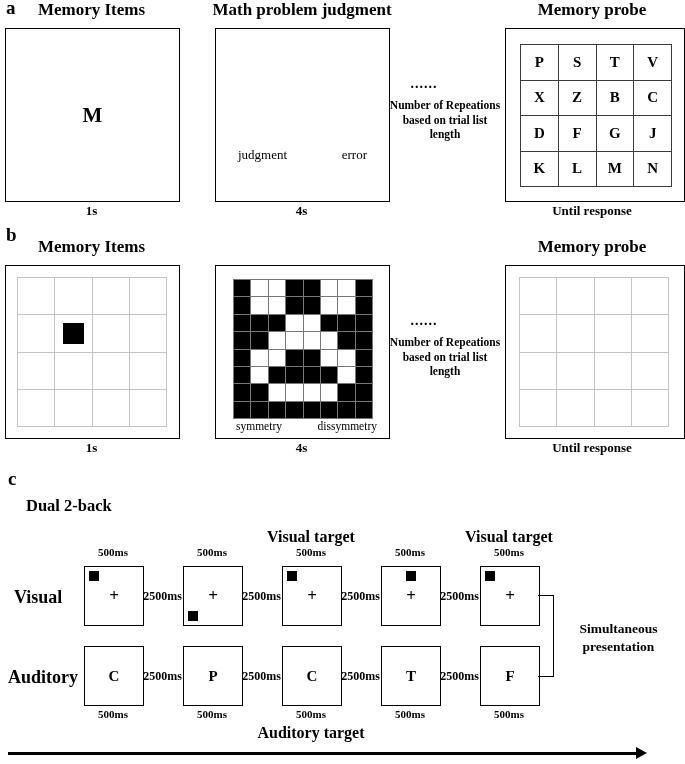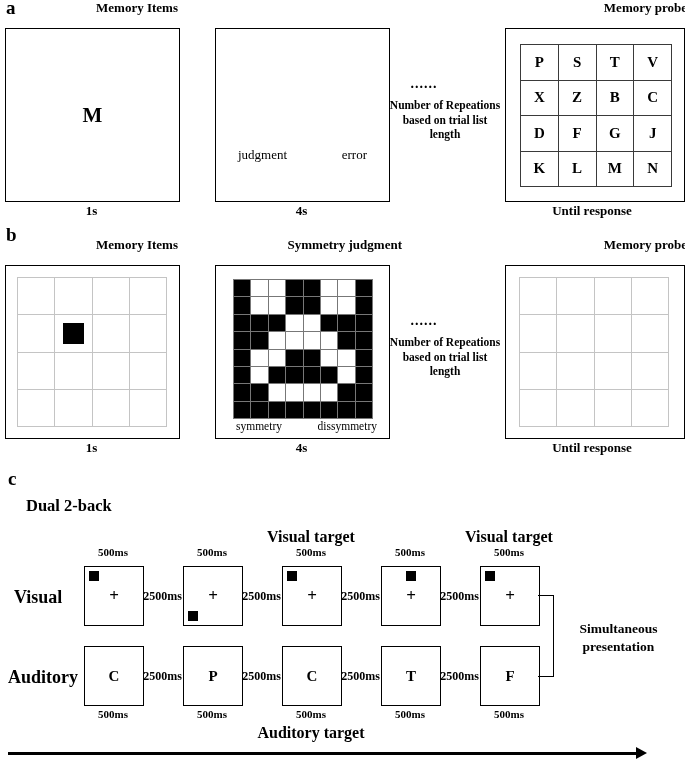--- a/index.html
+++ b/index.html
@@ -1,19 +1,19 @@
 <!DOCTYPE html>
 <html><head>
 <meta charset="utf-8">
 <style>
   html,body{margin:0;padding:0;background:#fff;}
   .canvas{position:relative;width:685px;height:764px;background:#fff;overflow:hidden;
           font-family:"Liberation Serif","DejaVu Serif",serif;color:#000;}
   .panel-label{position:absolute;font-weight:bold;font-size:19px;}
-  .col-header{position:absolute;font-weight:bold;font-size:13px;text-align:right;}
+  .col-header{position:absolute;font-weight:bold;font-size:17px;text-align:center;}
   .stim-box{position:absolute;border:1.5px solid #000;background:#fff;}
   .duration{position:absolute;font-weight:bold;font-size:13px;text-align:center;}
   .dots{position:absolute;font-weight:bold;font-size:14px;text-align:center;letter-spacing:1px;}
   .note{position:absolute;font-weight:bold;font-size:11.5px;text-align:center;line-height:1.28;}
   .mem-letter{position:absolute;inset:0;display:flex;align-items:center;justify-content:center;
               font-weight:bold;font-size:21px;}
   .equation{position:absolute;left:0;right:0;top:58px;text-align:center;font-weight:bold;font-size:17px;}
   .judge-label{position:absolute;font-size:13px;}
   .sym-label{position:absolute;font-size:11.5px;}
   .probe-table{position:absolute;display:grid;grid-template-columns:repeat(4,1fr);
@@ -49,20 +49,21 @@
   .arrowhead{position:absolute;width:0;height:0;border-top:6px solid transparent;
              border-bottom:6px solid transparent;border-left:11px solid #000;}
 </style>
 </head>
 <body>
 
 <div class="canvas">
 
   <div class="panel-label" style="left:6px;top:-3px">a</div>
   <div class="col-header" style="left:5px;top:0;width:173px">Memory Items</div>
+  <div class="col-header" style="left:202px;top:0;width:200px">Math problem judgment</div>
   <div class="col-header" style="left:497px;top:0;width:190px">Memory probe</div>
 
   <div class="stim-box" style="left:5px;top:28px;width:173px;height:172px">
     <div class="mem-letter">M</div>
   </div>
   <div class="duration" style="left:5px;top:203px;width:173px">1s</div>
 
   <div class="stim-box" style="left:215px;top:28px;width:173px;height:172px">
     <div class="judge-label" style="left:22px;top:118px">judgment</div>
     <div class="judge-label" style="right:22px;top:118px">error</div>
@@ -89,21 +90,20 @@
         <div class="probe-cell">K</div>
         <div class="probe-cell">L</div>
         <div class="probe-cell">M</div>
         <div class="probe-cell">N</div>
       </div>
   </div>
   <div class="duration" style="left:497px;top:203px;width:190px">Until response</div>
 
   <div class="panel-label" style="left:6px;top:224px">b</div>
   <div class="col-header" style="left:5px;top:237px;width:173px">Memory Items</div>
-  <div class="col-header" style="left:202px;top:237px;width:200px">Symmetry judgment</div>
   <div class="col-header" style="left:497px;top:237px;width:190px">Memory probe</div>
 
   <div class="stim-box" style="left:5px;top:265px;width:173px;height:172px">
     <div class="mem-grid" style="left:11px;top:11px;width:148px;height:148px">
         <div class="mem-cell"></div>
         <div class="mem-cell"></div>
         <div class="mem-cell"></div>
         <div class="mem-cell"></div>
         <div class="mem-cell"></div>
         <div class="mem-cell">

